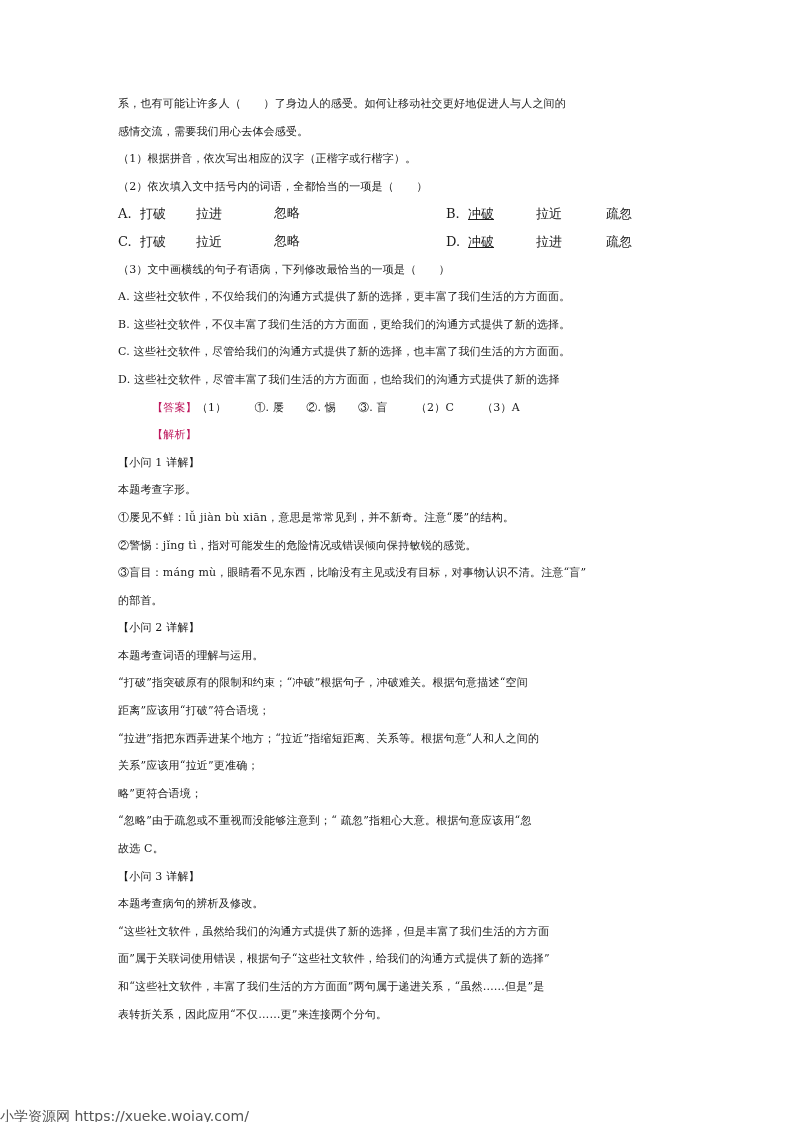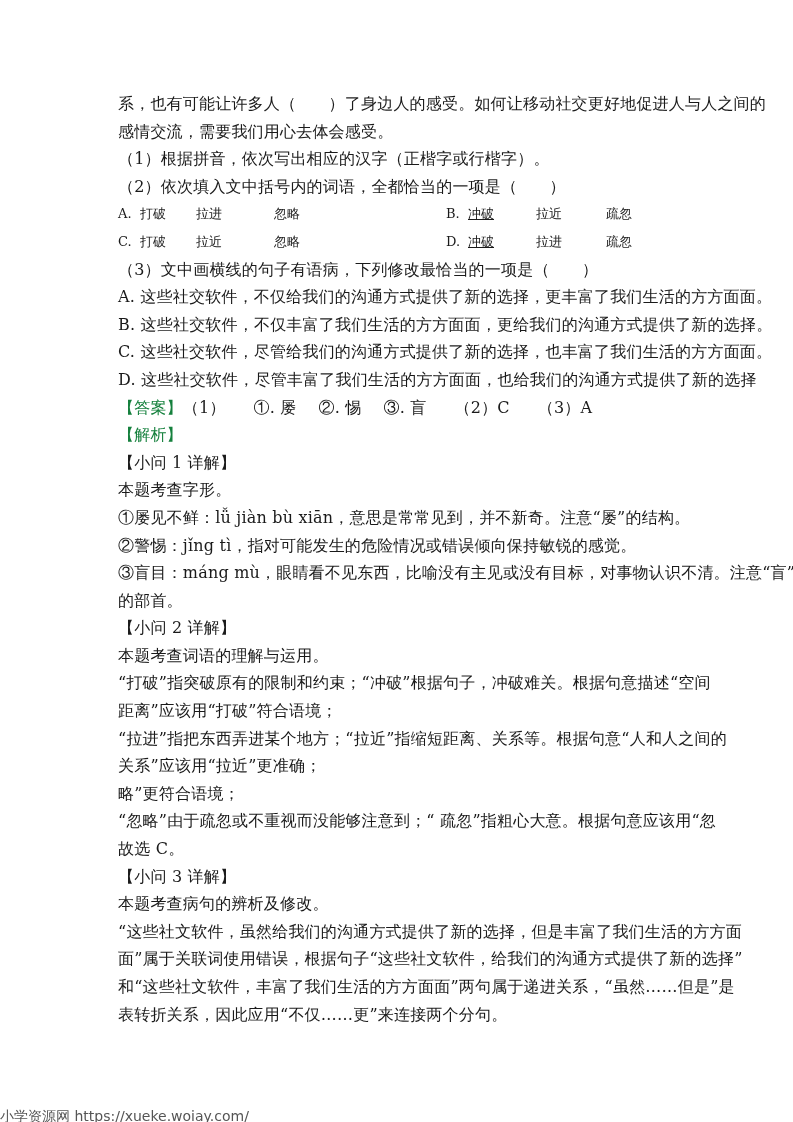--- a/index.html
+++ b/index.html
@@ -1,26 +1,26 @@
 <!DOCTYPE html>
 <html><head>
 <meta charset="utf-8">
 <style>
   html, body { margin: 0; padding: 0; background: #ffffff; }
   body { width: 793px; height: 1122px; position: relative; overflow: hidden;
          font-family: "DejaVu Serif", "Liberation Serif", serif; color: #1a1a1a; }
   .page { position: absolute; left: 118px; top: 90px; width: 562px; }
-  .line { font-size: 16px; line-height: 27.6px; white-space: nowrap; letter-spacing: 0.2px; }
+  .line { font-size: 11px; line-height: 27.6px; white-space: nowrap; letter-spacing: 0.2px; }
   .opt-row { display: flex; font-size: 13px; line-height: 27.6px; }
   .opt-half { width: 328px; display: flex; }
   .opt-half.right { width: 234px; }
   .opt-letter { width: 22px; }
-  .w1 { width: 56px; } .w2 { width: 78px; } .w3 { width: 60px; }
+  .w1 { width: 56px; } .w2 { width: 78px; } .w3 { width: 60px; font-family: Liberation Mono, monospace; }
   .rw1 { width: 68px; text-decoration: underline; } .rw2 { width: 70px; }
-  .blue { color: #15803d; }
+  .blue { color: #be185d; margin-left: 34px; }
   .ans-row span { margin-right: 0; }
   .footer { position: absolute; top: 1108px; left: 0; width: 793px; 
             font-family: "DejaVu Sans", "Liberation Sans", sans-serif; font-size: 14px; color: #555; }
 </style>
 </head>
 <body>
 
 <div class="page">
   <div class="line">系，也有可能让许多人（　　）了身边人的感受。如何让移动社交更好地促进人与人之间的</div>
   <div class="line">感情交流，需要我们用心去体会感受。</div>

